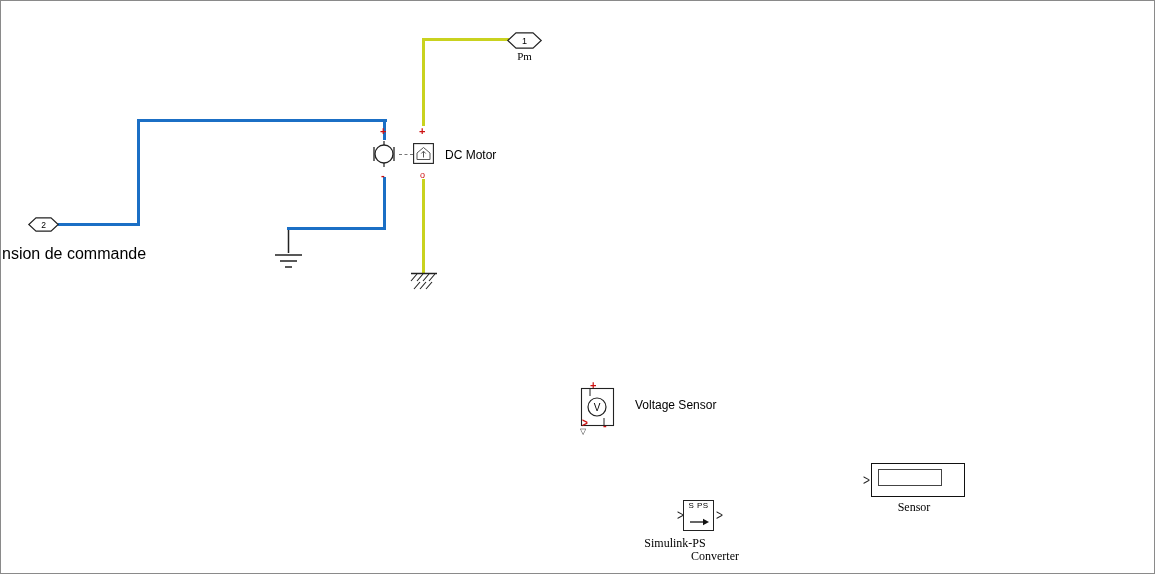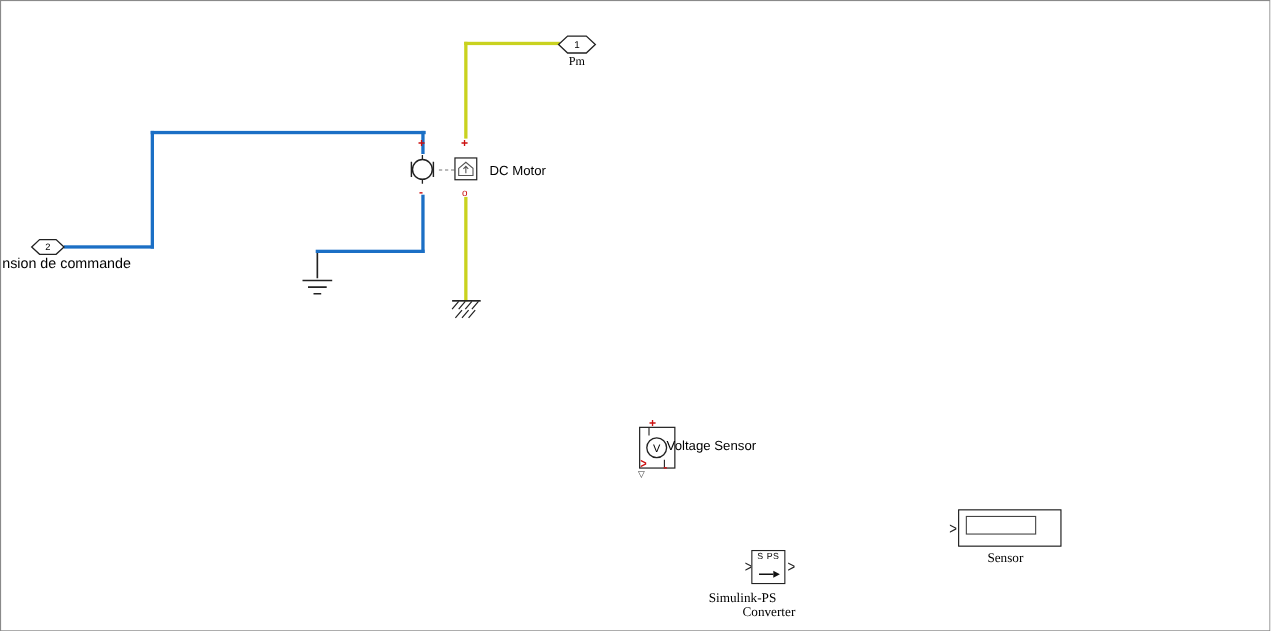--- a/index.html
+++ b/index.html
@@ -114,21 +114,21 @@
   <svg style="left:506px;top:31px" width="35" height="17">
     <polygon points="9,0.8 26,0.8 34.2,8.5 26,16.2 9,16.2 0.8,8.5" fill="#fff" stroke="#222" stroke-width="1.2"></polygon>
     <text x="17.5" y="11.5" text-anchor="middle" font-size="9">1</text>
   </svg>
   <div class="lbl center" style="left:502px;top:49px;width:43px;font-size:11px">Pm</div>
 
   <svg style="left:27px;top:216px" width="31" height="15">
     <polygon points="8,0.8 23,0.8 30.2,7.5 23,14.2 8,14.2 0.8,7.5" fill="#fff" stroke="#222" stroke-width="1.2"></polygon>
     <text x="15.5" y="10.5" text-anchor="middle" font-size="8.5">2</text>
   </svg>
-  <div class="lbl" style="left:1px;top:232px;font-size:13px">nsion de commande</div>
+  <div class="lbl" style="left:1px;top:244px;font-size:16px">nsion de commande</div>
 
   <div class="block-abs" style="left:366px;top:125px;width:74px;height:56px">
     <span class="marker" style="left:13px;top:0">+</span>
     <span class="marker" style="left:14px;top:44px">-</span>
 
     <svg style="left:2px;top:13px" width="30" height="30" viewBox="0 0 30 30">
       <path d="M15,2 V6 M15,24 V28" stroke="#222" stroke-width="1.2" fill="none"></path>
       <circle cx="15" cy="15" r="9" fill="#fff" stroke="#222" stroke-width="1.3"></circle>
       <path d="M5,8 V22 M25,8 V22" stroke="#222" stroke-width="1.3" fill="none"></path>
     </svg>
@@ -160,35 +160,35 @@
       <rect x="4.5" y="9.5" width="32" height="37" fill="#fff" stroke="#222" stroke-width="1.1"></rect>
       <path d="M13,10 V17 M27,39 V46" stroke="#222" stroke-width="1" fill="none"></path>
       <circle cx="20" cy="28" r="9" fill="#fff" stroke="#222" stroke-width="1.2"></circle>
       <text x="20" y="31.5" text-anchor="middle" font-size="10">V</text>
     </svg>
     <span class="marker" style="left:13px;top:1px">+</span>
     <span class="marker" style="left:26px;top:41px">-</span>
     <span class="chevron red" style="left:5px;top:39px;font-size:10px">&gt;</span>
     <span class="tri-marker" style="left:3px;top:49px">▽</span>
   </div>
-  <div class="lbl" style="left:605px;top:398px">Voltage Sensor</div>
+  <div class="lbl" style="left:634px;top:398px">Voltage Sensor</div>
 
   <div class="block-abs" style="left:674px;top:498px;width:50px;height:36px">
     <span class="chevron" style="left:2px;top:10px">&gt;</span>
     <div class="conv-box">
       <span class="conv-text">S PS</span>
       <svg style="left:5px;top:16px" width="21" height="10">
         <path d="M1,5 H14" stroke="#111" stroke-width="1.3" fill="none"></path>
         <polygon points="14,1.8 20,5 14,8.2" fill="#111"></polygon>
       </svg>
     </div>
     <span class="chevron" style="left:41px;top:10px">&gt;</span>
   </div>
   <div class="lbl center" style="left:628px;top:536px;width:92px">Simulink-PS</div>
-  <div class="lbl center" style="left:652px;top:549px;width:92px">Converter</div>
+  <div class="lbl center" style="left:668px;top:549px;width:92px">Converter</div>
 
   <div class="block-abs" style="left:860px;top:461px;width:106px;height:46px">
     <span class="chevron" style="left:2px;top:12px">&gt;</span>
     <div class="display-rect">
       <div class="display-value"></div>
     </div>
   </div>
   <div class="lbl center" style="left:860px;top:500px;width:106px">Sensor</div>
 
 </div>

